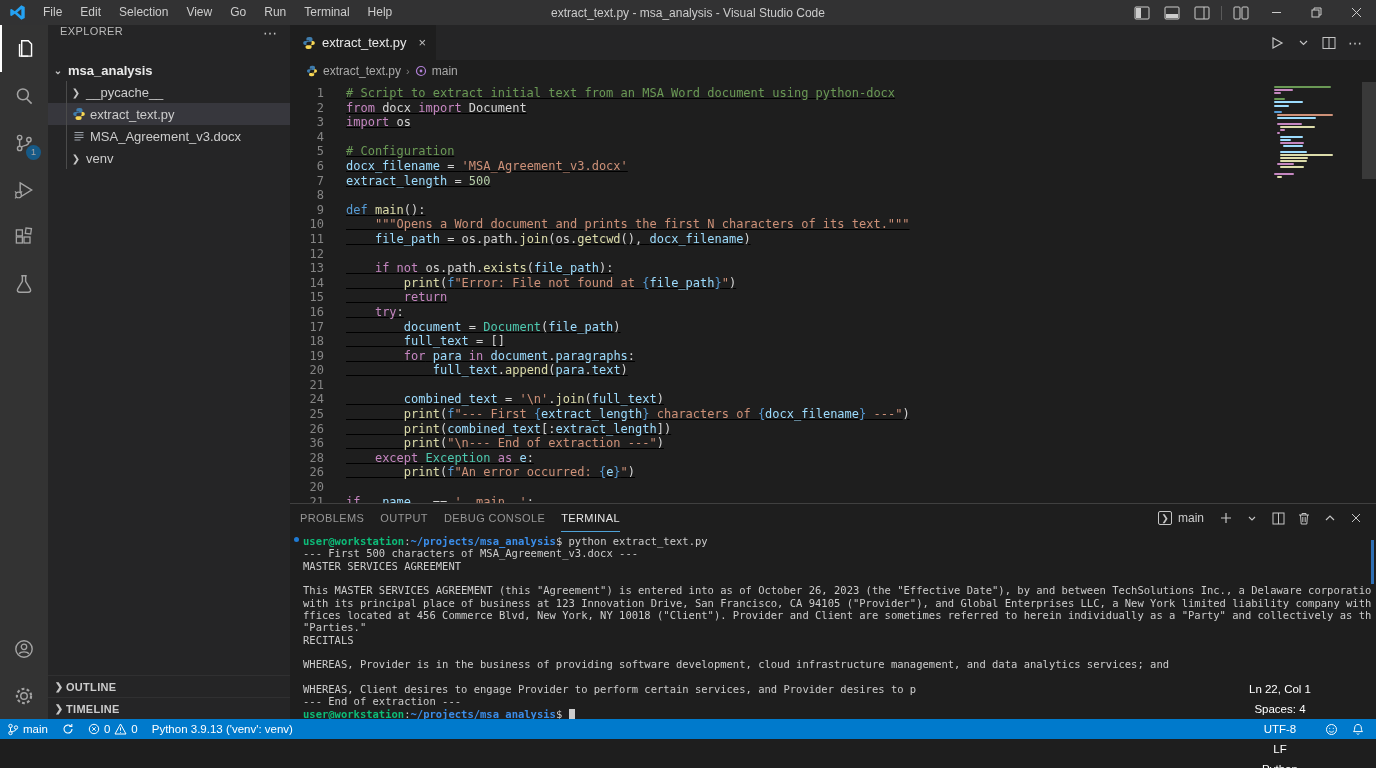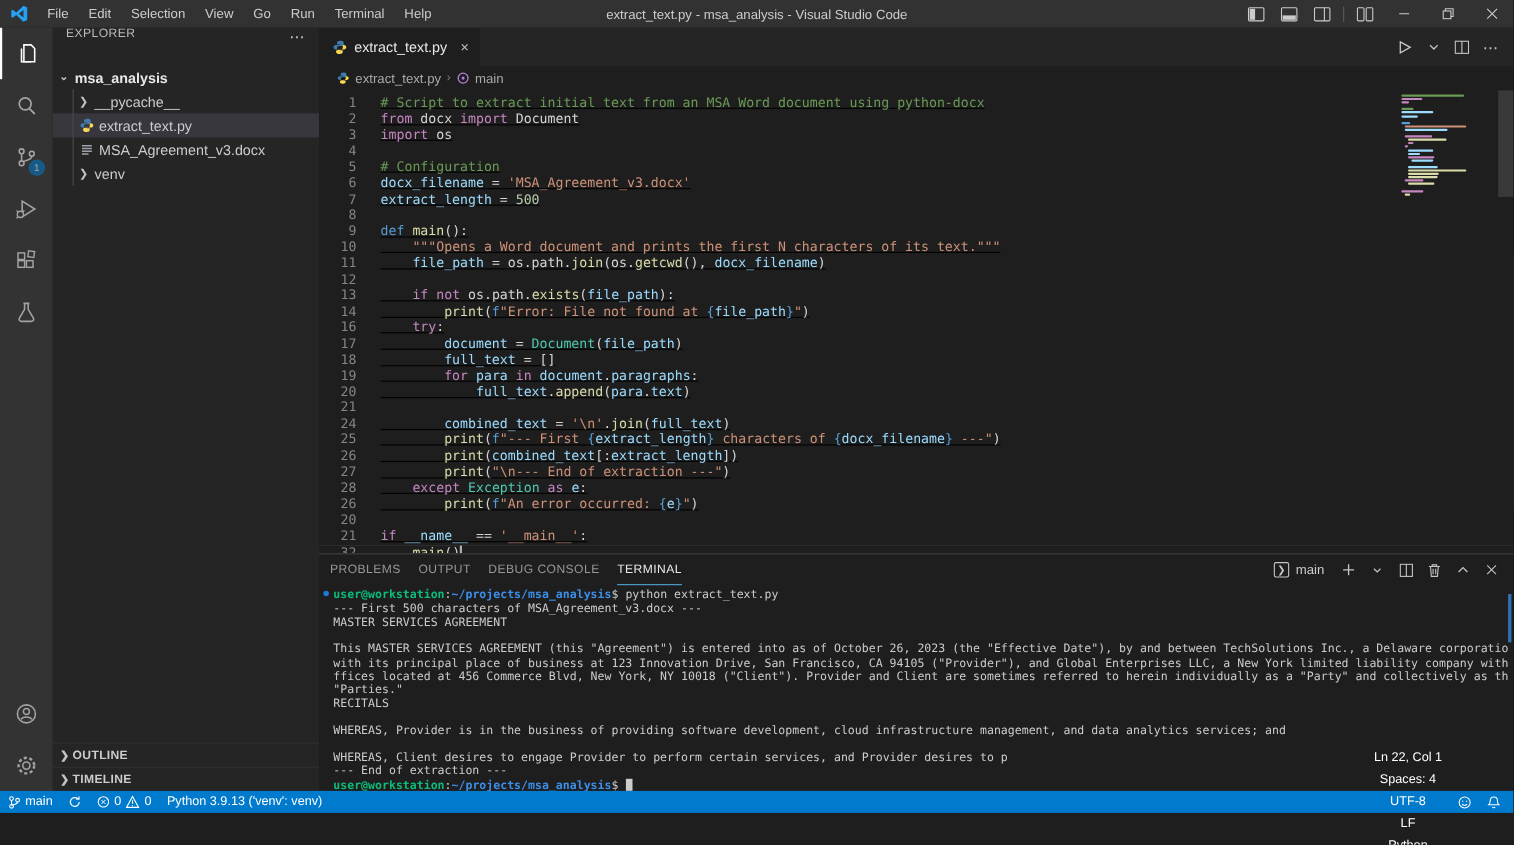--- a/index.html
+++ b/index.html
@@ -331,30 +331,31 @@
           <div class="row"><span class="ln">5</span><span class="lc"><span class="tk-c"># Configuration</span></span></div>
           <div class="row"><span class="ln">6</span><span class="lc"><span class="tk-v">docx_filename</span><span class="tk-p"> = </span><span class="tk-s">'MSA_Agreement_v3.docx'</span></span></div>
           <div class="row"><span class="ln">7</span><span class="lc"><span class="tk-v">extract_length</span><span class="tk-p"> = </span><span class="tk-n">500</span></span></div>
           <div class="row"><span class="ln">8</span><span class="lc"></span></div>
           <div class="row"><span class="ln">9</span><span class="lc"><span class="tk-kb">def</span><span class="tk-p"> </span><span class="tk-fn">main</span><span class="tk-p">():</span></span></div>
           <div class="row"><span class="ln">10</span><span class="lc"><span class="tk-p">    </span><span class="tk-s">"""Opens a Word document and prints the first N characters of its text."""</span></span></div>
           <div class="row"><span class="ln">11</span><span class="lc"><span class="tk-p">    </span><span class="tk-v">file_path</span><span class="tk-p"> = os.path.</span><span class="tk-fn">join</span><span class="tk-p">(os.</span><span class="tk-fn">getcwd</span><span class="tk-p">(), </span><span class="tk-v">docx_filename</span><span class="tk-p">)</span></span></div>
           <div class="row"><span class="ln">12</span><span class="lc"></span></div>
           <div class="row"><span class="ln">13</span><span class="lc"><span class="tk-p">    </span><span class="tk-k">if</span><span class="tk-p"> </span><span class="tk-k">not</span><span class="tk-p"> os.path.</span><span class="tk-fn">exists</span><span class="tk-p">(</span><span class="tk-v">file_path</span><span class="tk-p">):</span></span></div>
           <div class="row"><span class="ln">14</span><span class="lc"><span class="tk-p">        </span><span class="tk-fn">print</span><span class="tk-p">(</span><span class="tk-kb">f</span><span class="tk-s">"Error: File not found at </span><span class="tk-b">{</span><span class="tk-v">file_path</span><span class="tk-b">}</span><span class="tk-s">"</span><span class="tk-p">)</span></span></div>
+          <div class="row"><span class="ln">15</span><span class="lc"><span class="tk-p">        </span><span class="tk-k">return</span></span></div>
           <div class="row"><span class="ln">16</span><span class="lc"><span class="tk-p">    </span><span class="tk-k">try</span><span class="tk-p">:</span></span></div>
           <div class="row"><span class="ln">17</span><span class="lc"><span class="tk-p">        </span><span class="tk-v">document</span><span class="tk-p"> = </span><span class="tk-cl">Document</span><span class="tk-p">(</span><span class="tk-v">file_path</span><span class="tk-p">)</span></span></div>
           <div class="row"><span class="ln">18</span><span class="lc"><span class="tk-p">        </span><span class="tk-v">full_text</span><span class="tk-p"> = []</span></span></div>
           <div class="row"><span class="ln">19</span><span class="lc"><span class="tk-p">        </span><span class="tk-k">for</span><span class="tk-p"> </span><span class="tk-v">para</span><span class="tk-p"> </span><span class="tk-k">in</span><span class="tk-p"> </span><span class="tk-v">document</span><span class="tk-p">.</span><span class="tk-v">paragraphs</span><span class="tk-p">:</span></span></div>
           <div class="row"><span class="ln">20</span><span class="lc"><span class="tk-p">            </span><span class="tk-v">full_text</span><span class="tk-p">.</span><span class="tk-fn">append</span><span class="tk-p">(</span><span class="tk-v">para</span><span class="tk-p">.</span><span class="tk-v">text</span><span class="tk-p">)</span></span></div>
           <div class="row"><span class="ln">21</span><span class="lc"></span></div>
           <div class="row"><span class="ln">24</span><span class="lc"><span class="tk-p">        </span><span class="tk-v">combined_text</span><span class="tk-p"> = </span><span class="tk-s">'\n'</span><span class="tk-p">.</span><span class="tk-fn">join</span><span class="tk-p">(</span><span class="tk-v">full_text</span><span class="tk-p">)</span></span></div>
           <div class="row"><span class="ln">25</span><span class="lc"><span class="tk-p">        </span><span class="tk-fn">print</span><span class="tk-p">(</span><span class="tk-kb">f</span><span class="tk-s">"--- First </span><span class="tk-b">{</span><span class="tk-v">extract_length</span><span class="tk-b">}</span><span class="tk-s"> characters of </span><span class="tk-b">{</span><span class="tk-v">docx_filename</span><span class="tk-b">}</span><span class="tk-s"> ---"</span><span class="tk-p">)</span></span></div>
           <div class="row"><span class="ln">26</span><span class="lc"><span class="tk-p">        </span><span class="tk-fn">print</span><span class="tk-p">(</span><span class="tk-v">combined_text</span><span class="tk-p">[:</span><span class="tk-v">extract_length</span><span class="tk-p">])</span></span></div>
-          <div class="row"><span class="ln">27</span><span class="lc"><span class="tk-p">        </span><span class="tk-fn">print</span><span class="tk-p">(</span><span class="tk-s">"\n--- End of extraction ---"</span><span class="tk-p">)</span></span></div>
+          <div class="row"><span class="ln">36</span><span class="lc"><span class="tk-p">        </span><span class="tk-fn">print</span><span class="tk-p">(</span><span class="tk-s">"\n--- End of extraction ---"</span><span class="tk-p">)</span></span></div>
           <div class="row"><span class="ln">28</span><span class="lc"><span class="tk-p">    </span><span class="tk-k">except</span><span class="tk-p"> </span><span class="tk-cl">Exception</span><span class="tk-p"> </span><span class="tk-k">as</span><span class="tk-p"> </span><span class="tk-v">e</span><span class="tk-p">:</span></span></div>
           <div class="row"><span class="ln">26</span><span class="lc"><span class="tk-p">        </span><span class="tk-fn">print</span><span class="tk-p">(</span><span class="tk-kb">f</span><span class="tk-s">"An error occurred: </span><span class="tk-b">{</span><span class="tk-v">e</span><span class="tk-b">}</span><span class="tk-s">"</span><span class="tk-p">)</span></span></div>
           <div class="row"><span class="ln">20</span><span class="lc"></span></div>
           <div class="row"><span class="ln">21</span><span class="lc"><span class="tk-k">if</span><span class="tk-p"> </span><span class="tk-v">__name__</span><span class="tk-p"> == </span><span class="tk-s">'__main__'</span><span class="tk-p">:</span></span></div>
           <div class="row cur"><span class="ln">32</span><span class="lc"><span class="tk-p">    </span><span class="tk-fn">main</span><span class="tk-p">()</span><span class="caret"></span></span></div>
         </div>
       <div class="minimap" id="minimap">
           <div class="mm-row" style="margin-left: 0px; width: 57px; background: rgb(106, 153, 85);"></div>
           <div class="mm-row" style="margin-left: 0px; width: 18.75px; background: rgb(197, 134, 192);"></div>
           <div class="mm-row" style="margin-left: 0px; width: 6.75px; background: rgb(197, 134, 192);"></div>

